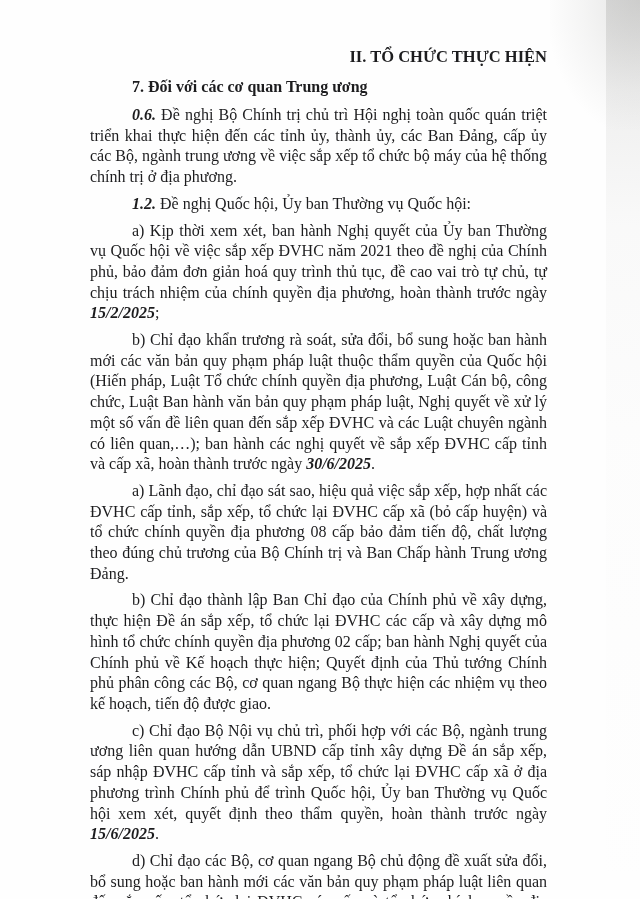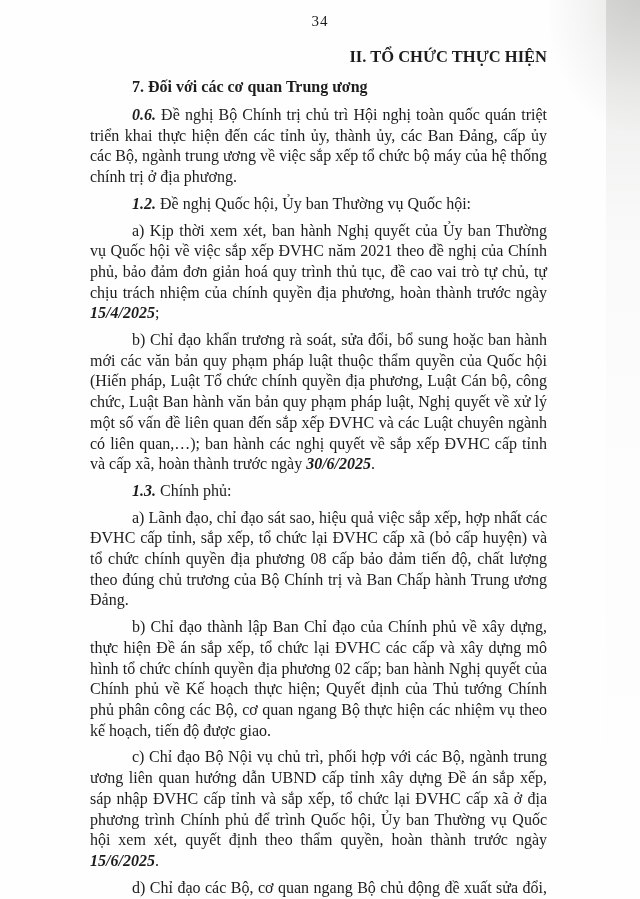--- a/index.html
+++ b/index.html
@@ -84,30 +84,28 @@
     font-style: italic;
   }
 </style>
 </head>
 <body>
 
 <div class="page">
   <div class="scan-edge"></div>
   <div class="scan-corner"></div>
 
-  <div class="page-number">34</div>
 
   <div class="content">
     <p class="heading">II. TỔ CHỨC THỰC HIỆN</p>
     <p class="subheading">7. Đối với các cơ quan Trung ương</p>
     <div id="paragraphs">
         <p class="para"><span class="bold-italic">0.6.</span><span> Đề nghị Bộ Chính trị chủ trì Hội nghị toàn quốc quán triệt triển khai thực hiện đến các tỉnh ủy, thành ủy, các Ban Đảng, cấp ủy các Bộ, ngành trung ương về việc sắp xếp tổ chức bộ máy của hệ thống chính trị ở địa phương.</span></p>
         <p class="para"><span class="bold-italic">1.2.</span><span> Đề nghị Quốc hội, Ủy ban Thường vụ Quốc hội:</span></p>
-        <p class="para"><span>a) Kịp thời xem xét, ban hành Nghị quyết của Ủy ban Thường vụ Quốc hội về việc sắp xếp ĐVHC năm 2021 theo đề nghị của Chính phủ, bảo đảm đơn giản hoá quy trình thủ tục, đề cao vai trò tự chủ, tự chịu trách nhiệm của chính quyền địa phương, hoàn thành trước ngày </span><span class="bold-italic">15/4/2025</span><span>;</span></p>
+        <p class="para"><span>a) Kịp thời xem xét, ban hành Nghị quyết của Ủy ban Thường vụ Quốc hội về việc sắp xếp ĐVHC năm 2021 theo đề nghị của Chính phủ, bảo đảm đơn giản hoá quy trình thủ tục, đề cao vai trò tự chủ, tự chịu trách nhiệm của chính quyền địa phương, hoàn thành trước ngày </span><span class="bold-italic">15/2/2025</span><span>;</span></p>
         <p class="para"><span>b) Chỉ đạo khẩn trương rà soát, sửa đổi, bổ sung hoặc ban hành mới các văn bản quy phạm pháp luật thuộc thẩm quyền của Quốc hội (Hiến pháp, Luật Tổ chức chính quyền địa phương, Luật Cán bộ, công chức, Luật Ban hành văn bản quy phạm pháp luật, Nghị quyết về xử lý một số vấn đề liên quan đến sắp xếp ĐVHC và các Luật chuyên ngành có liên quan,…); ban hành các nghị quyết về sắp xếp ĐVHC cấp tỉnh và cấp xã, hoàn thành trước ngày </span><span class="bold-italic">30/6/2025</span><span>.</span></p>
-        <p class="para"><span class="bold-italic">1.3.</span><span> Chính phủ:</span></p>
         <p class="para"><span>a) Lãnh đạo, chỉ đạo sát sao, hiệu quả việc sắp xếp, hợp nhất các ĐVHC cấp tỉnh, sắp xếp, tổ chức lại ĐVHC cấp xã (bỏ cấp huyện) và tổ chức chính quyền địa phương 08 cấp bảo đảm tiến độ, chất lượng theo đúng chủ trương của Bộ Chính trị và Ban Chấp hành Trung ương Đảng.</span></p>
         <p class="para"><span>b) Chỉ đạo thành lập Ban Chỉ đạo của Chính phủ về xây dựng, thực hiện Đề án sắp xếp, tổ chức lại ĐVHC các cấp và xây dựng mô hình tổ chức chính quyền địa phương 02 cấp; ban hành Nghị quyết của Chính phủ về Kế hoạch thực hiện; Quyết định của Thủ tướng Chính phủ phân công các Bộ, cơ quan ngang Bộ thực hiện các nhiệm vụ theo kế hoạch, tiến độ được giao.</span></p>
         <p class="para"><span>c) Chỉ đạo Bộ Nội vụ chủ trì, phối hợp với các Bộ, ngành trung ương liên quan hướng dẫn UBND cấp tỉnh xây dựng Đề án sắp xếp, sáp nhập ĐVHC cấp tỉnh và sắp xếp, tổ chức lại ĐVHC cấp xã ở địa phương trình Chính phủ để trình Quốc hội, Ủy ban Thường vụ Quốc hội xem xét, quyết định theo thẩm quyền, hoàn thành trước ngày </span><span class="bold-italic">15/6/2025</span><span>.</span></p>
         <p class="para"><span>d) Chỉ đạo các Bộ, cơ quan ngang Bộ chủ động đề xuất sửa đổi, bổ sung hoặc ban hành mới các văn bản quy phạm pháp luật liên quan đến sắp xếp, tổ chức lại ĐVHC các cấp và tổ chức chính quyền địa phương 02 cấp (Luật Tổ chức chính quyền địa phương; Luật Cán bộ, công chức; Luật Ban hành văn bản quy phạm pháp luật; các Luật chuyên ngành và các Nghị định, thông tư quy định về cơ cấu</span></p>
       </div>
   </div>
 </div>
 
 </body></html>

